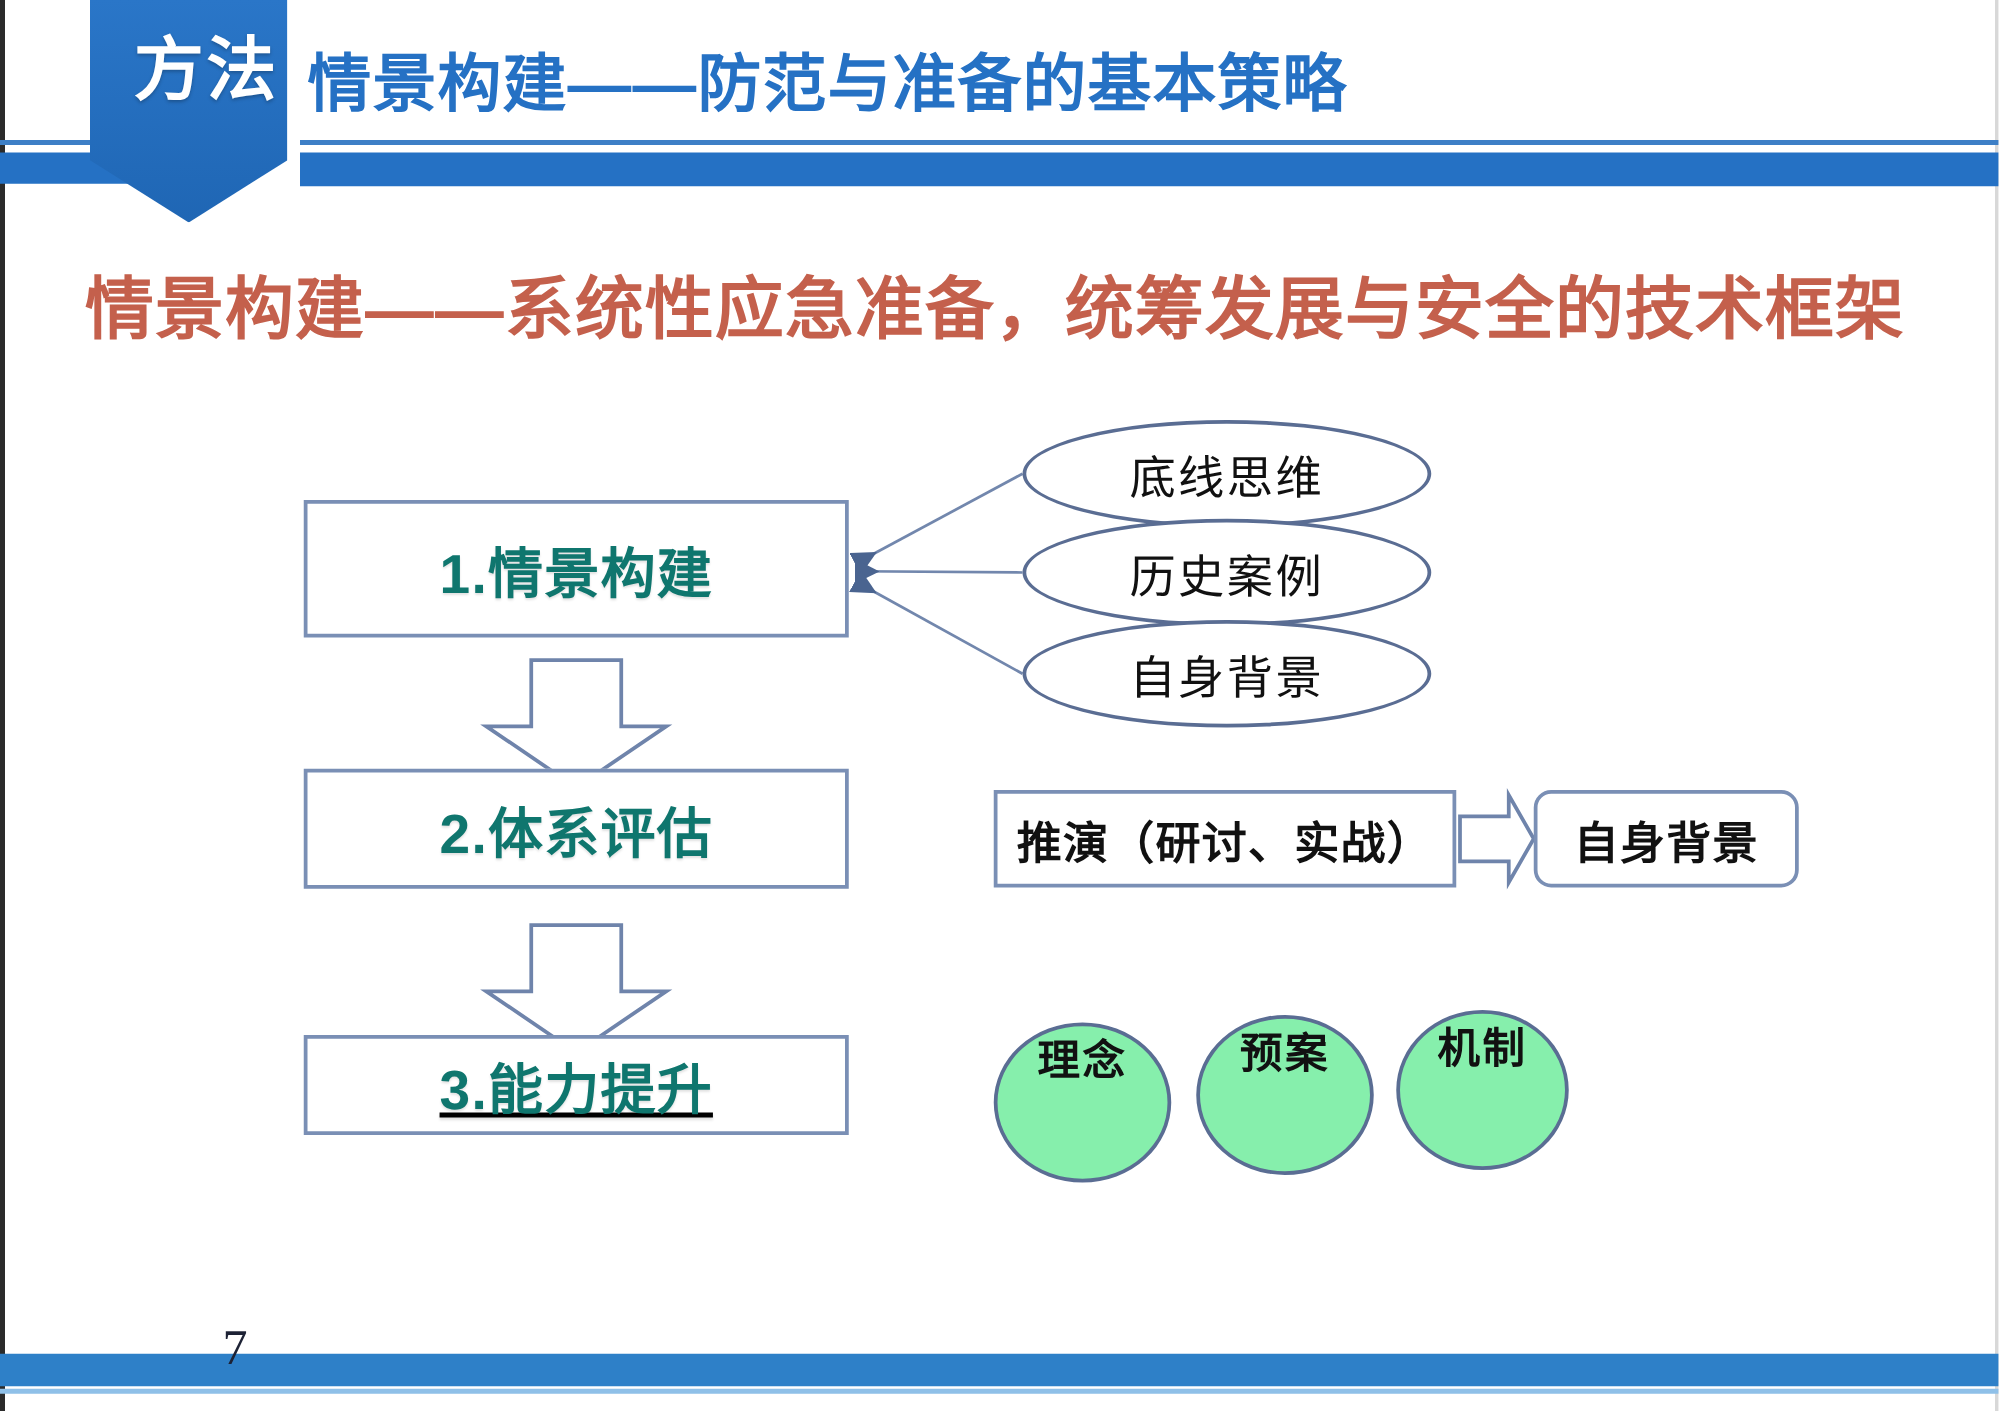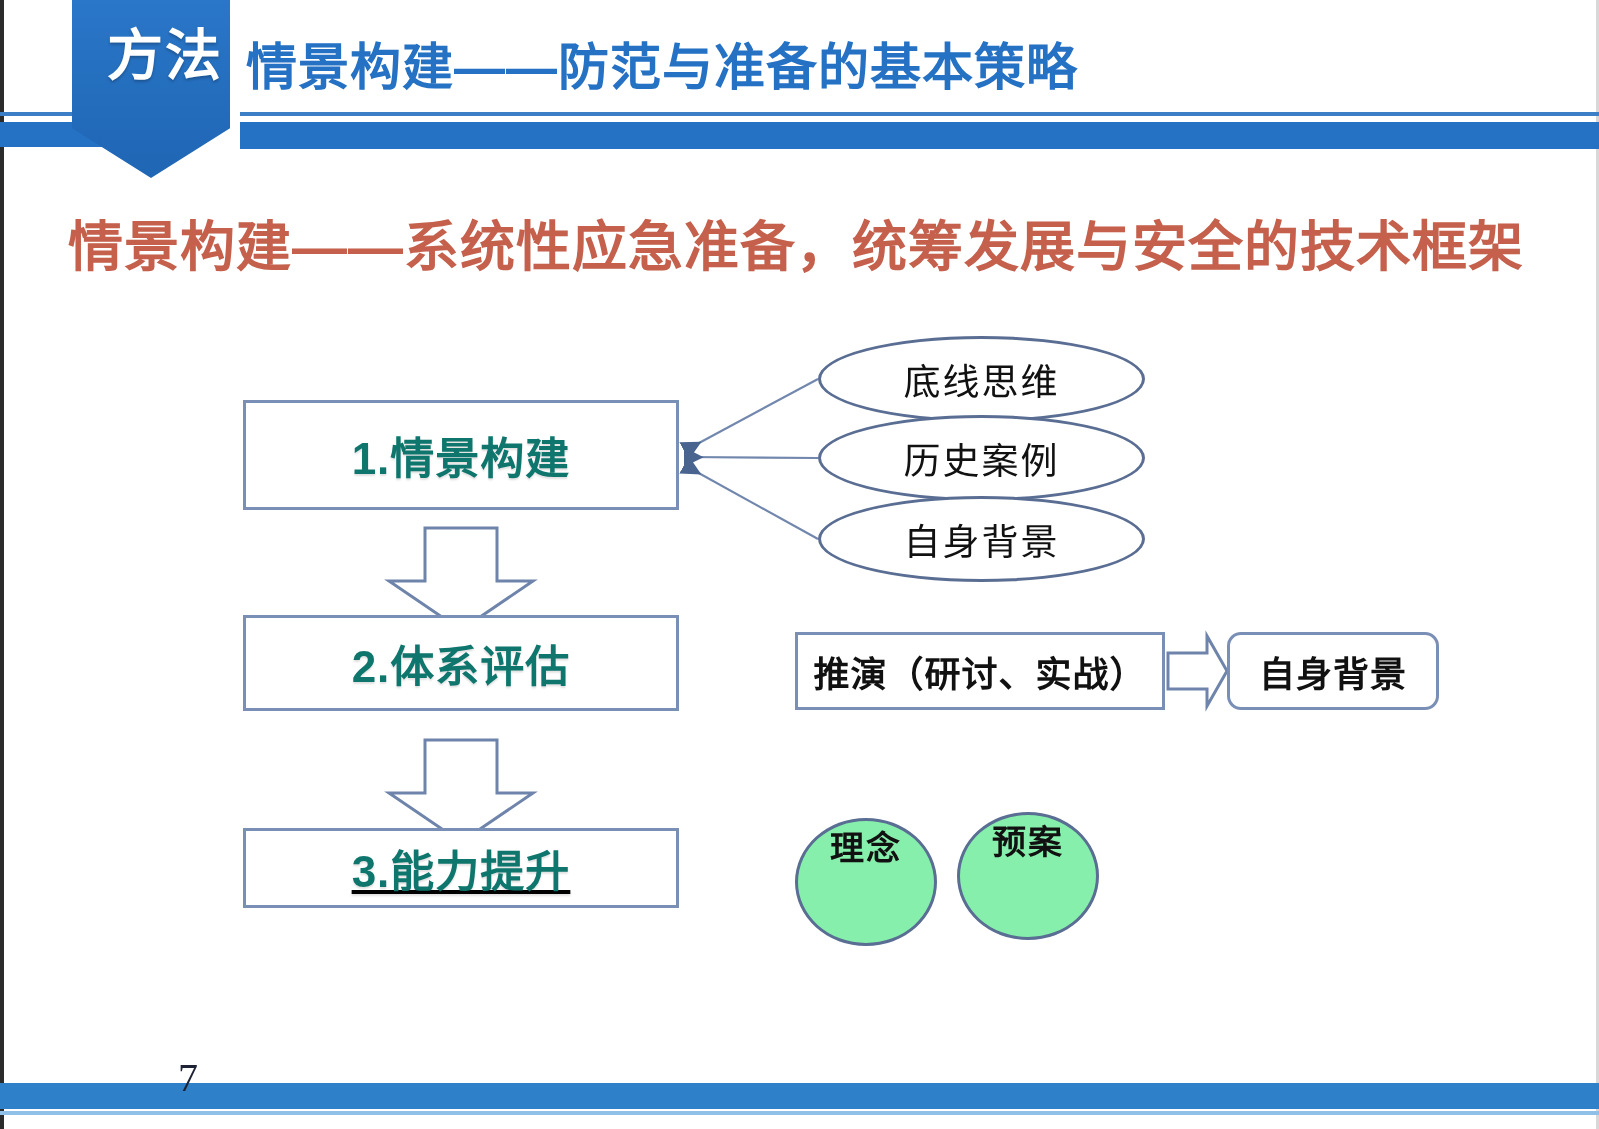--- a/index.html
+++ b/index.html
@@ -293,20 +293,23 @@
     <div class="proc-box" id="proc-comm">
       <span class="proc-box-label">自身背景</span>
     </div>
 
     <div class="circle-node" id="circle-0">
       <span class="circle-node-label">理念</span>
     </div>
     <div class="circle-node" id="circle-1">
       <span class="circle-node-label">预案</span>
     </div>
+    <div class="circle-node" id="circle-2">
+      <span class="circle-node-label">机制</span>
+    </div>
 
   </div>
 
   <div class="footer-bar"></div>
   <div class="footer-bar-underline"></div>
   <div class="page-number">7</div>
 
 </div>
 
 </body></html>

